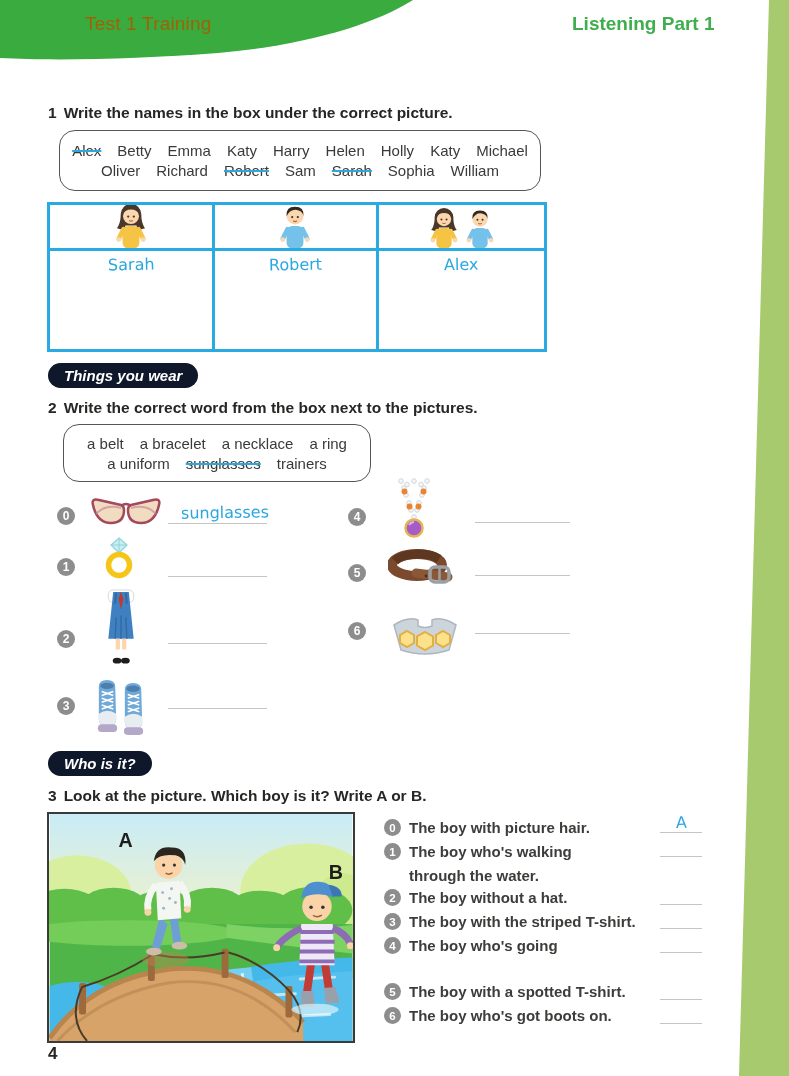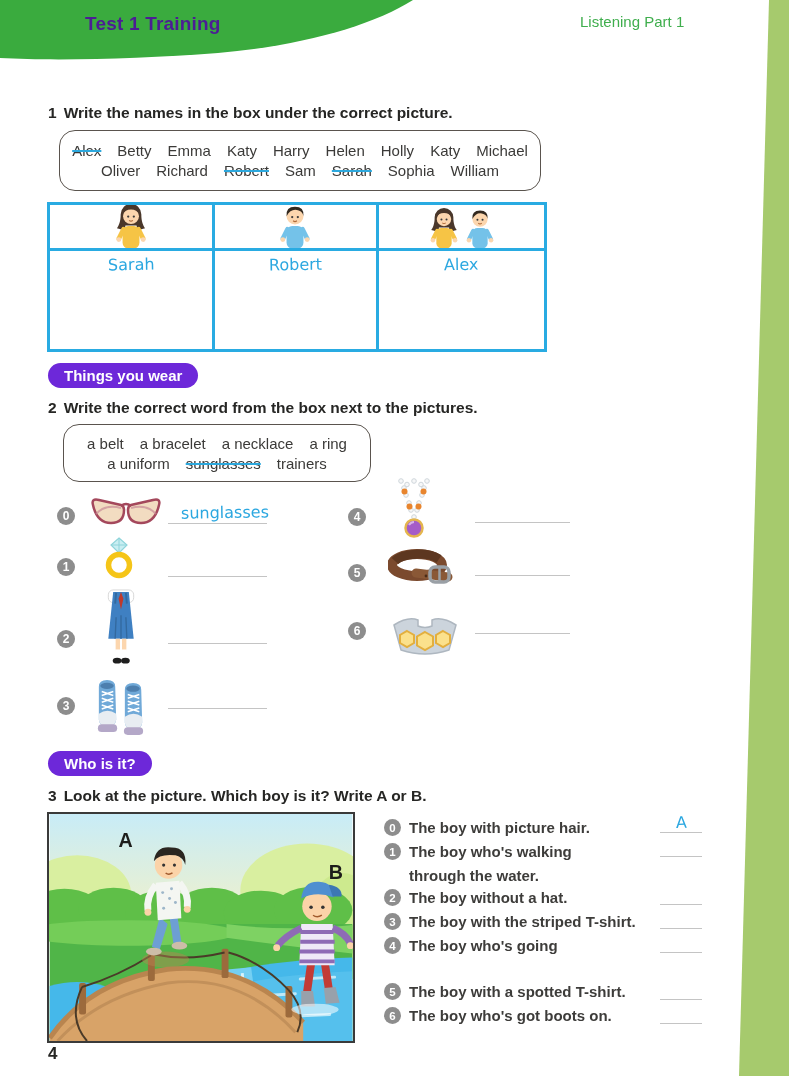--- a/index.html
+++ b/index.html
@@ -1,23 +1,23 @@
 <!DOCTYPE html>
 <html><head>
 <meta charset="utf-8">
 <style>
   html,body{margin:0;padding:0;background:#e9e9e9;}
   .page{position:relative;width:789px;height:1076px;background:#ffffff;font-family:"Liberation Sans",sans-serif;overflow:hidden;margin:0 auto;}
   .side-band{position:absolute;inset:0;background:#a6ca6d;clip-path:polygon(769px 0,789px 0,789px 1076px,739px 1076px);}
   .blob{position:absolute;left:0;top:0;}
-  .hdr-left{position:absolute;left:85px;top:13px;color:#4c1d95;font-size:19px;font-weight:bold;letter-spacing:.2px;}
-  .hdr-right{position:absolute;left:572px;top:13px;color:#3fae4d;font-size:15px;font-weight:normal;margin-left:8px;}
+  .hdr-left{position:absolute;left:85px;top:13px;color:#a16207;font-size:19px;font-weight:normal;letter-spacing:.2px;}
+  .hdr-right{position:absolute;left:572px;top:13px;color:#3fae4d;font-size:19px;font-weight:bold;}
   .pill{position:absolute;height:25px;border-radius:13px;color:#fff;font-weight:bold;font-size:15px;display:flex;align-items:center;padding:0 16px;white-space:nowrap;}
   .pill.pink{background:#e2516a;}
-  .pill.green{background:#6d28d9;}
+  .pill.green{background:#0f172a;font-style:italic;}
   .instr{position:absolute;font-size:15.5px;font-weight:bold;color:#262624;white-space:nowrap;}
   .instr .no{margin-right:7px;}
   .wordbox{position:absolute;border:1.6px solid #5a544e;border-radius:16px;display:flex;flex-direction:column;justify-content:center;gap:3px;font-size:15px;color:#3b3a38;background:#fff;}
   .wordrow{display:flex;justify-content:center;gap:16px;white-space:nowrap;}
   .struck{text-decoration:line-through;text-decoration-color:#2ca8dd;text-decoration-thickness:2px;}
   .tbl{position:absolute;left:47px;top:202px;width:494px;height:144px;border:3px solid #29abe2;display:grid;grid-template-columns:1fr 1fr 1fr;grid-template-rows:46px 1fr;background:#fff;}
   .tbl .cell{border-right:3px solid #29abe2;border-bottom:3px solid #29abe2;display:flex;justify-content:center;align-items:flex-end;overflow:hidden;}
   .tbl .cell.lastcol{border-right:none;}
   .tbl .cell.botrow{border-bottom:none;align-items:flex-start;padding-top:4px;}
   .hand{font-family:"DejaVu Sans",sans-serif;color:#2ba7e0;font-size:16px;transform:rotate(-1deg);}

